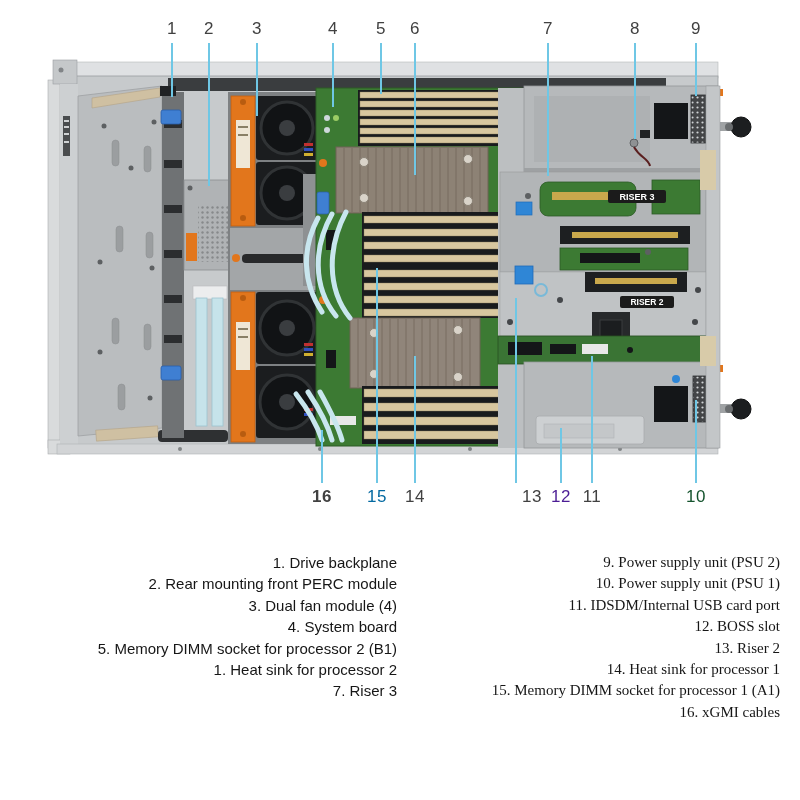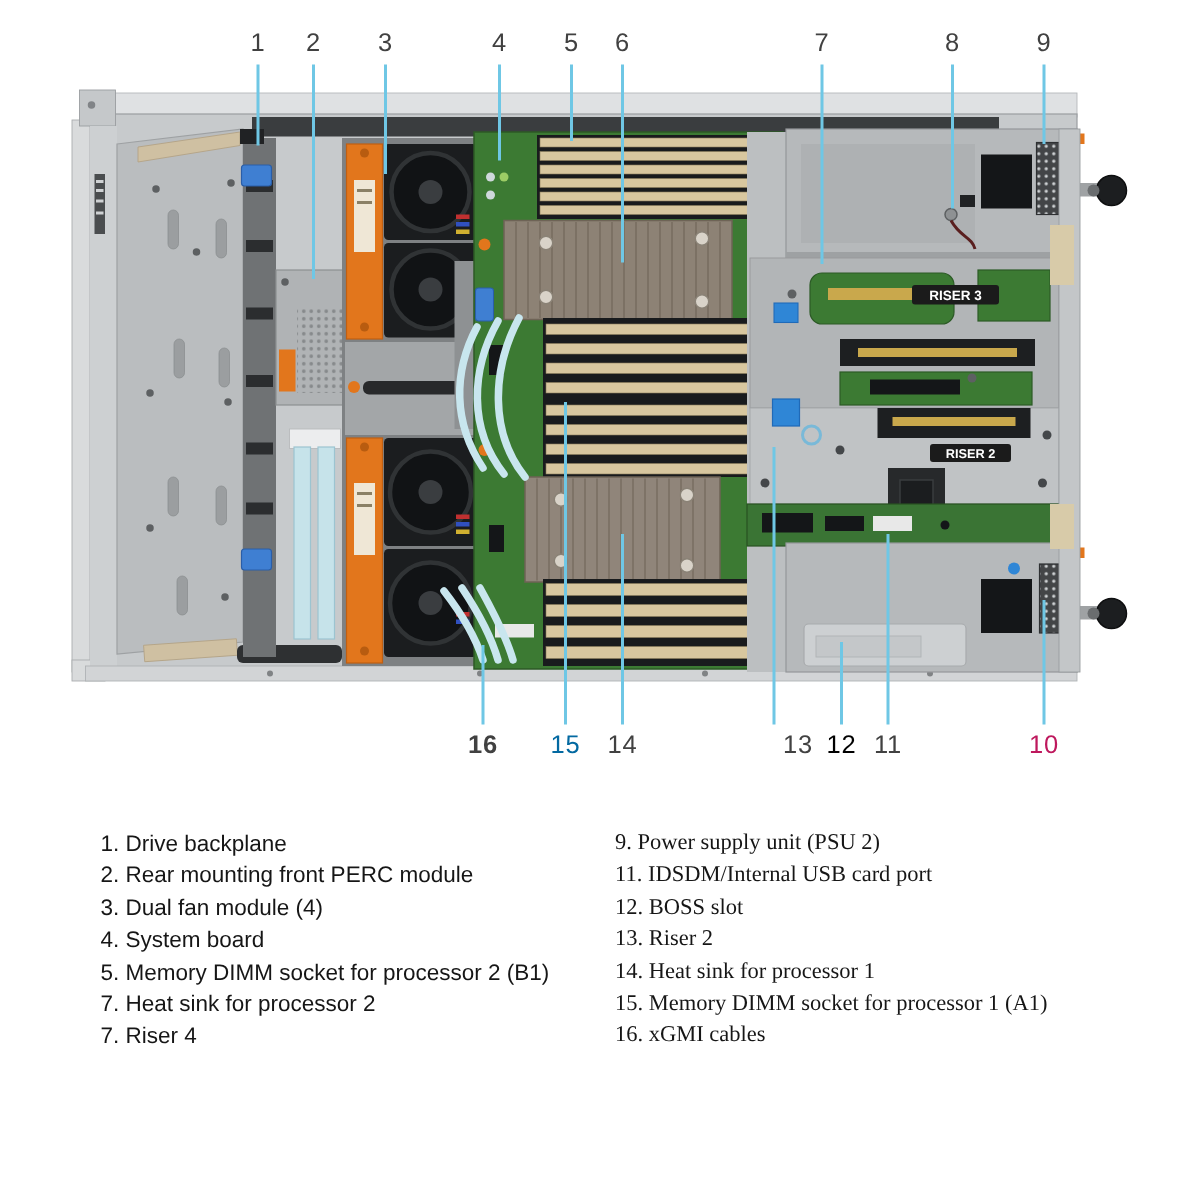--- a/index.html
+++ b/index.html
@@ -5,21 +5,21 @@
   html,body{margin:0;padding:0;background:#fff;}
   .stage{position:relative;width:800px;height:800px;background:#ffffff;overflow:hidden;
          font-family:"Liberation Sans",sans-serif;}
   .art{position:absolute;left:0;top:0;}
   .callout-num{position:absolute;transform:translateX(-50%);font-size:17px;line-height:18px;
          color:#414141;letter-spacing:.5px;}
   .leader-line{position:absolute;width:2px;transform:translateX(-50%);background:#6fc7e5;}
   .legend-col{position:absolute;top:552px;font-size:15px;color:#161616;}
   .legend-col.left{left:67px;width:330px;}
   .legend-col.right{left:410px;width:370px;font-family:Liberation Serif, serif;}
-  .legend-item{line-height:21.4px;white-space:nowrap;}
+  .legend-item{line-height:21.4px;white-space:nowrap;text-align:right;}
   svg text.riser{font-family:"Liberation Sans",sans-serif;font-weight:bold;fill:#ffffff;}
 </style>
 </head>
 <body>
 
 <div class="stage" id="stage">
 
   <svg class="art" width="800" height="800" viewBox="0 0 800 800">
     <defs>
       <pattern id="perf" width="5" height="5" patternUnits="userSpaceOnUse">
@@ -367,25 +367,26 @@
       </g>
     </g>
   </svg>
 
   <div class="legend-col left" id="legend-left">
       <div class="legend-item">1. Drive backplane</div>
       <div class="legend-item">2. Rear mounting front PERC module</div>
       <div class="legend-item">3. Dual fan module (4)</div>
       <div class="legend-item">4. System board</div>
       <div class="legend-item">5. Memory DIMM socket for processor 2 (B1)</div>
-      <div class="legend-item">7. Heat sink for processor 2</div>
-      <div class="legend-item">7. Riser 4</div>
+      <div class="legend-item">1. Heat sink for processor 2</div>
+      <div class="legend-item">7. Riser 3</div>
     </div>
   <div class="legend-col right" id="legend-right">
       <div class="legend-item">9. Power supply unit (PSU 2)</div>
+      <div class="legend-item">10. Power supply unit (PSU 1)</div>
       <div class="legend-item">11. IDSDM/Internal USB card port</div>
       <div class="legend-item">12. BOSS slot</div>
       <div class="legend-item">13. Riser 2</div>
       <div class="legend-item">14. Heat sink for processor 1</div>
       <div class="legend-item">15. Memory DIMM socket for processor 1 (A1)</div>
       <div class="legend-item">16. xGMI cables</div>
     </div>
 <div class="callout-num" style="left: 172px; top: 20px; color: rgb(65, 65, 65);">1</div>
     <div class="leader-line" style="left: 172px; background: rgb(111, 199, 229); top: 43px; height: 54px;"></div>
     <div class="callout-num" style="left: 209px; top: 20px; color: rgb(65, 65, 65);">2</div>
@@ -405,19 +406,19 @@
     <div class="callout-num" style="left: 696px; top: 20px; color: rgb(65, 65, 65);">9</div>
     <div class="leader-line" style="left: 696px; background: rgb(111, 199, 229); top: 43px; height: 53px;"></div>
     <div class="callout-num" style="left: 322px; top: 488px; color: rgb(65, 65, 65); font-weight: bold;">16</div>
     <div class="leader-line" style="left: 322px; background: rgb(111, 199, 229); top: 430px; height: 53px;"></div>
     <div class="callout-num" style="left: 377px; top: 488px; color: #0369a1;">15</div>
     <div class="leader-line" style="left: 377px; background: rgb(111, 199, 229); top: 268px; height: 215px;"></div>
     <div class="callout-num" style="left: 415px; top: 488px; color: rgb(65, 65, 65);">14</div>
     <div class="leader-line" style="left: 415px; background: rgb(111, 199, 229); top: 356px; height: 127px;"></div>
     <div class="callout-num" style="left: 532px; top: 488px; color: rgb(65, 65, 65);">13</div>
     <div class="leader-line" style="left: 516px; background: rgb(111, 199, 229); top: 298px; height: 185px;"></div>
-    <div class="callout-num" style="left: 561px; top: 488px; color: #000000;">12</div>
+    <div class="callout-num" style="left: 561px; top: 488px; color: #4c1d95;">12</div>
     <div class="leader-line" style="left: 561px; background: rgb(111, 199, 229); top: 428px; height: 55px;"></div>
     <div class="callout-num" style="left: 592px; top: 488px; color: rgb(65, 65, 65);">11</div>
     <div class="leader-line" style="left: 592px; background: rgb(111, 199, 229); top: 356px; height: 127px;"></div>
-    <div class="callout-num" style="left: 696px; top: 488px; color: #be185d;">10</div>
+    <div class="callout-num" style="left: 696px; top: 488px; color: #14532d;">10</div>
     <div class="leader-line" style="left: 696px; background: rgb(111, 199, 229); top: 400px; height: 83px;"></div>
   </div>
 
 </body></html>

